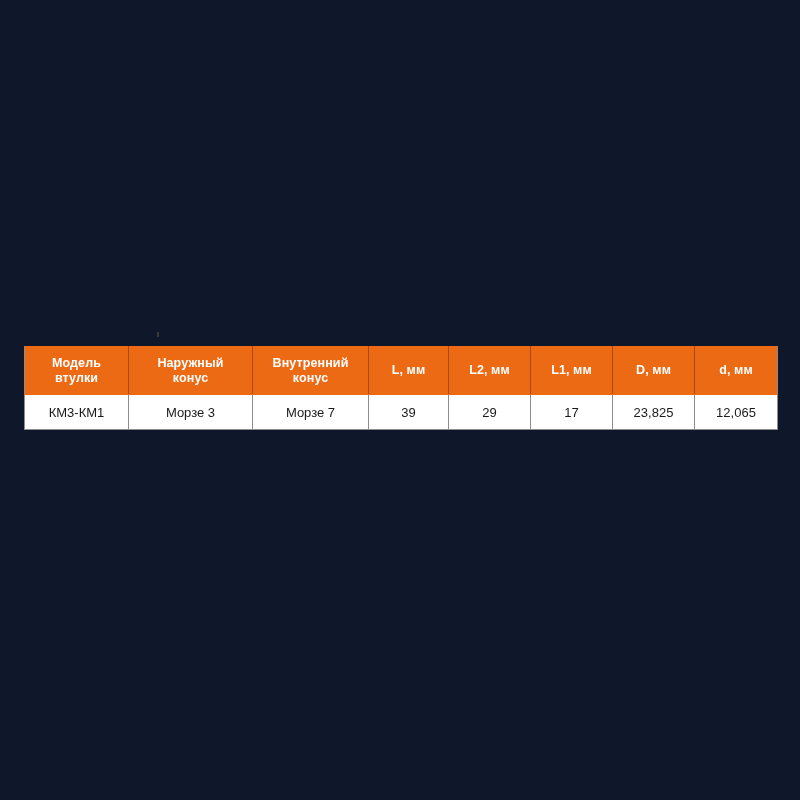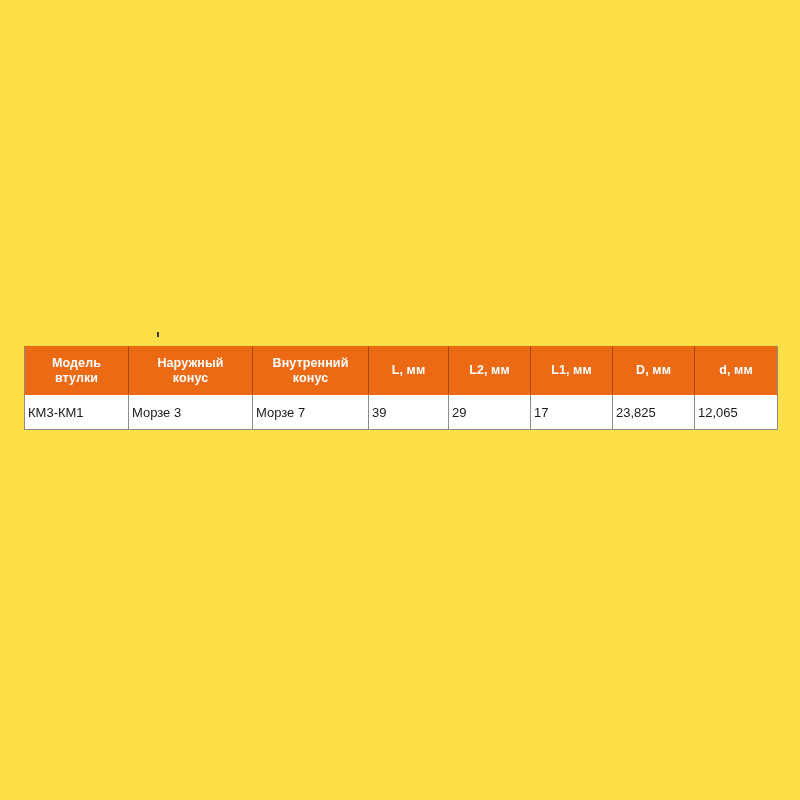--- a/index.html
+++ b/index.html
@@ -14,21 +14,21 @@
     font-family: "Liberation Sans", "DejaVu Sans", sans-serif;
     overflow: hidden;
   }
 
   #canvas {
     position: absolute;
     left: 0;
     top: 0;
     width: 800px;
     height: 800px;
-    background: #fde047;
+    background: #0f172a;
   }
 
   
   #stray-mark {
     position: absolute;
     left: 157px;
     top: 332px;
     width: 2px;
     height: 5px;
     background: #3a3a3a;
@@ -67,21 +67,21 @@
   table.spec-table thead th:first-child {
     border-left: 1px solid #8c8c8c;
   }
   table.spec-table thead th:last-child {
     border-right: 1px solid #8c8c8c;
   }
 
   table.spec-table tbody td {
     font-size: 13px;
     color: #1a1a1a;
-    text-align: left;
+    text-align: center;
     vertical-align: middle;
     height: 30px;
     padding: 2px 3px;
     border: 1px solid #8c8c8c;
     font-weight: normal;
   }
 
   tbody tr.row-odd td { background: #ffffff; }
   tbody tr.row-even td { background: #E4E4E4; }
 

